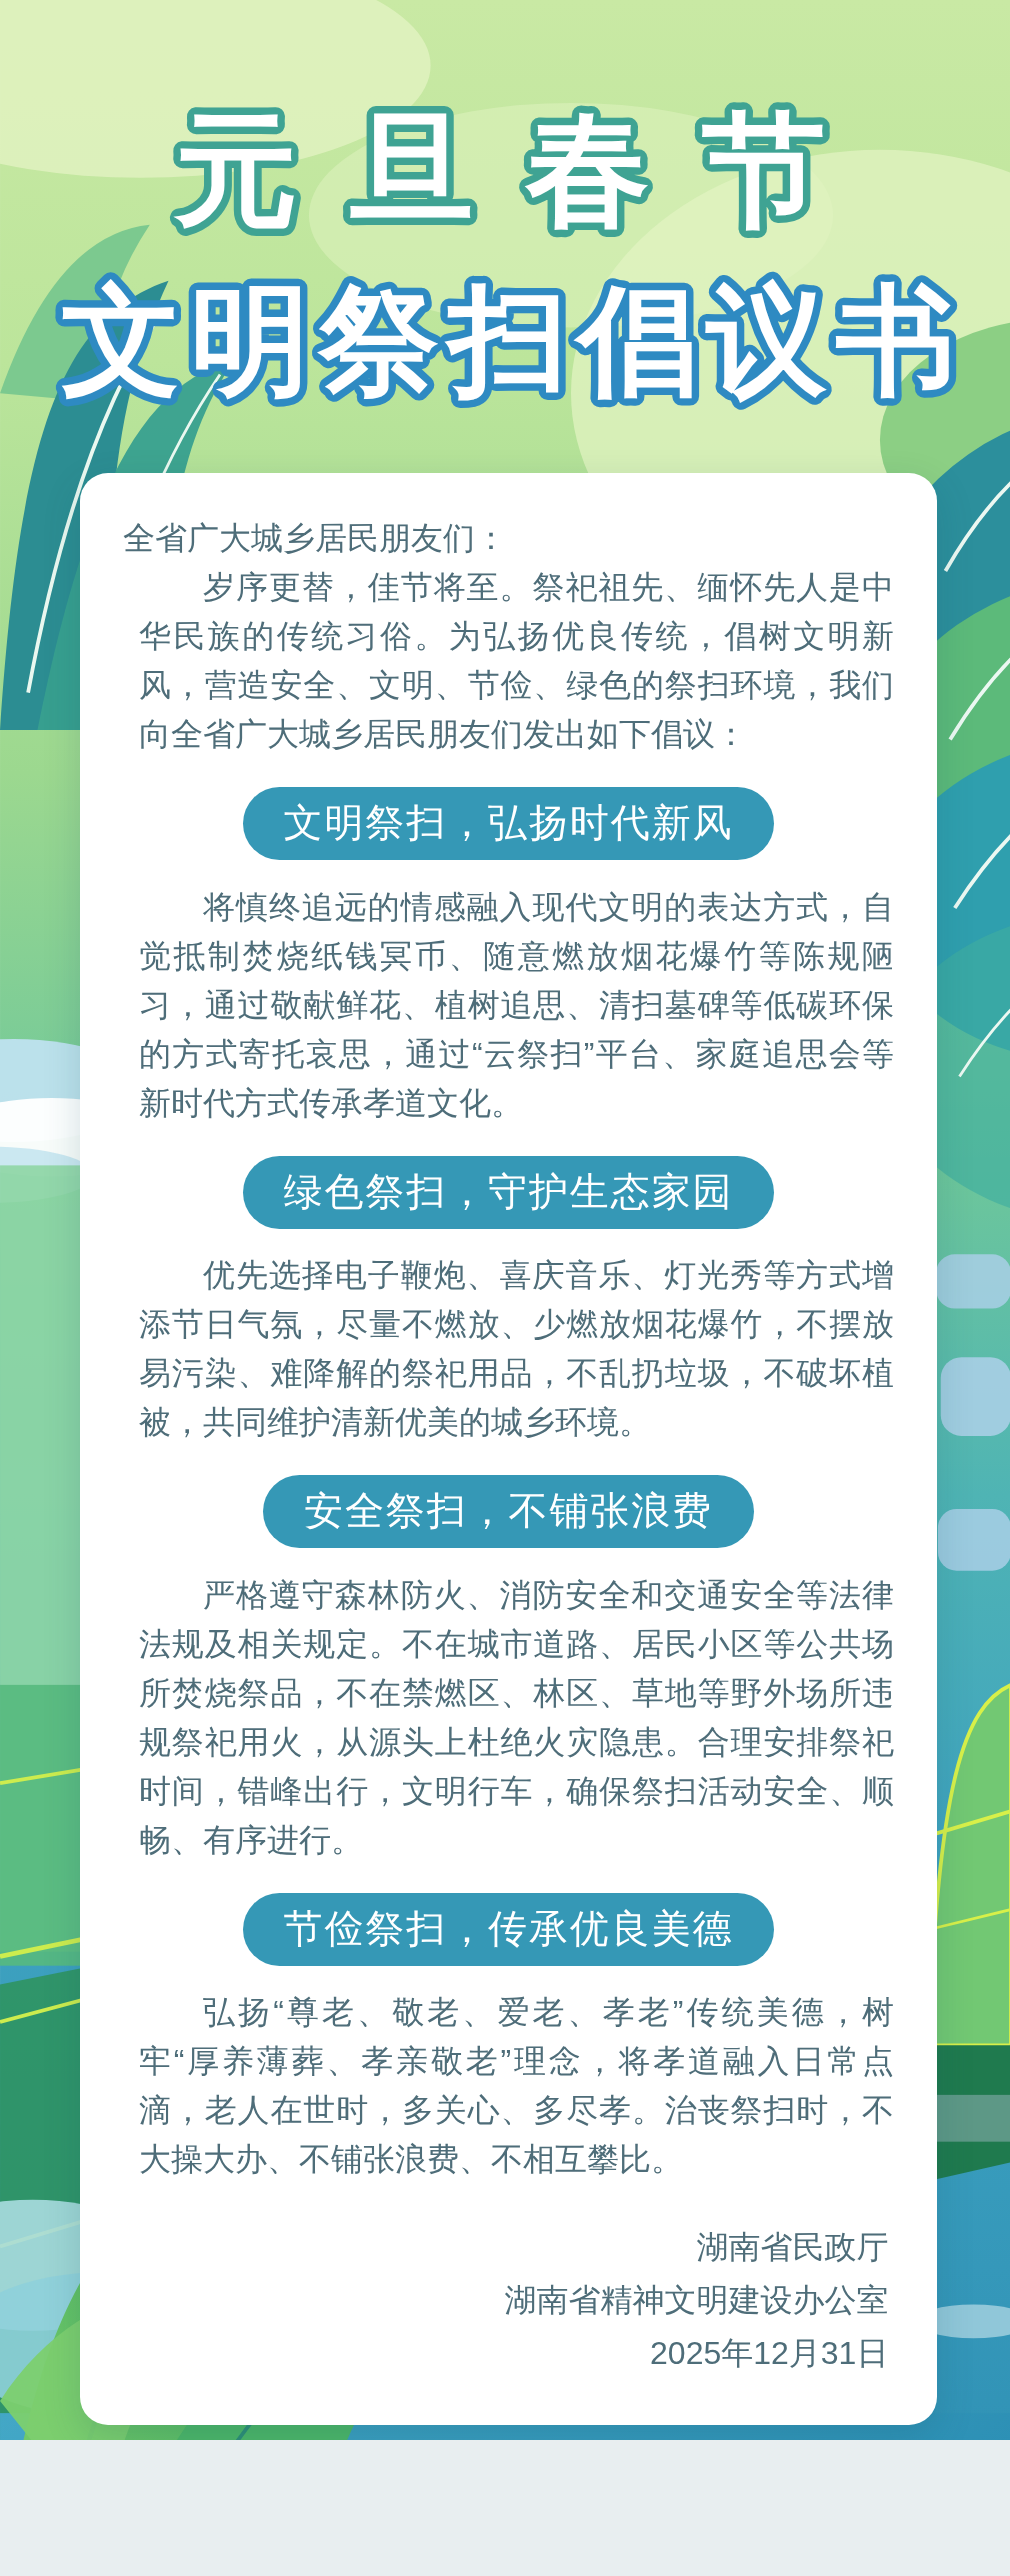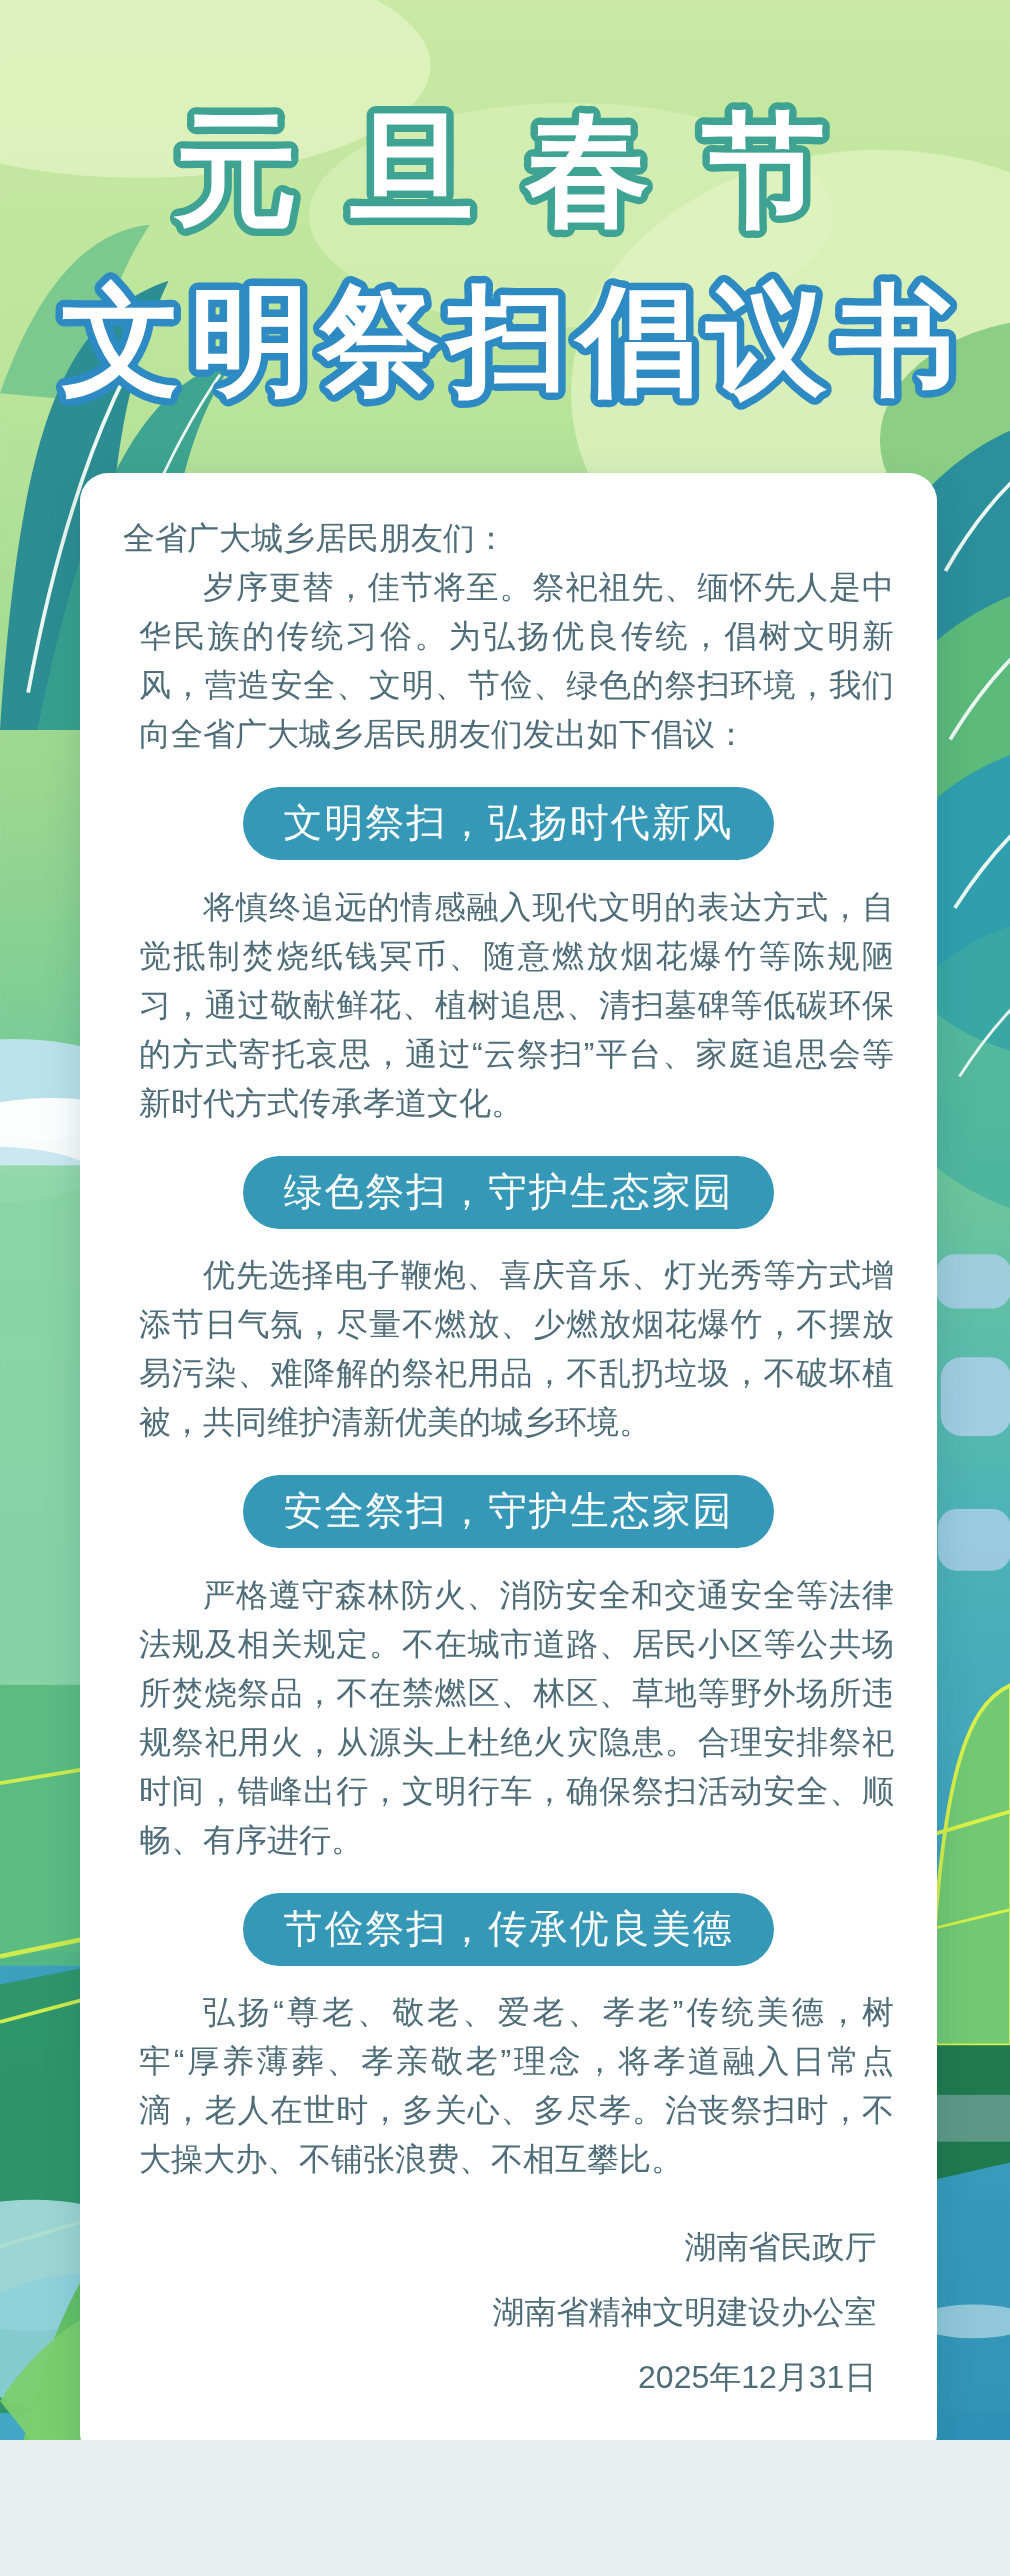--- a/index.html
+++ b/index.html
@@ -21,21 +21,21 @@
     box-shadow:0 13px 37px rgba(15,80,95,.18);
   }
   .para{font-size:32px;line-height:49px;color:#4e6d79;text-align:justify;margin:0;}
   .indent{text-indent:2em;margin-left:16px;}
   .pill-row{text-align:center;margin:28px 0 22.5px;}
   .pill{
     display:inline-block;background:#3598b6;color:#ffffff;font-weight:400;
     font-size:39px;line-height:1;padding:16px 41px 18px;border-radius:935px;letter-spacing:1.9px;
   }
   .signature{margin-top:37px;text-align:right;font-size:32px;line-height:53px;color:#4e6d79;padding-right:5.6px;}
-  .signature p{margin:12px;}
+  .signature p{margin:0;}
   .footer{
     position:absolute;left:0;right:0;top:2469px;text-align:center;color:#ffffff;
     font-size:39px;font-weight:600;letter-spacing:4.7px;
   }
 </style>
 </head>
 <body>
 
 <div class="page">
 
@@ -168,21 +168,21 @@
 
     <div>
       <div class="pill-row">
         <span class="pill">绿色祭扫，守护生态家园</span>
       </div>
       <p class="para indent">优先选择电子鞭炮、喜庆音乐、灯光秀等方式增添节日气氛，尽量不燃放、少燃放烟花爆竹，不摆放易污染、难降解的祭祀用品，不乱扔垃圾，不破坏植被，共同维护清新优美的城乡环境。</p>
     </div>
 
     <div>
       <div class="pill-row">
-        <span class="pill">安全祭扫，守护生态家园</span>
+        <span class="pill">安全祭扫，不铺张浪费</span>
       </div>
       <p class="para indent">严格遵守森林防火、消防安全和交通安全等法律法规及相关规定。不在城市道路、居民小区等公共场所焚烧祭品，不在禁燃区、林区、草地等野外场所违规祭祀用火，从源头上杜绝火灾隐患。合理安排祭祀时间，错峰出行，文明行车，确保祭扫活动安全、顺畅、有序进行。</p>
     </div>
 
     <div>
       <div class="pill-row">
         <span class="pill">节俭祭扫，传承优良美德</span>
       </div>
       <p class="para indent">弘扬“尊老、敬老、爱老、孝老”传统美德，树牢“厚养薄葬、孝亲敬老”理念，将孝道融入日常点滴，老人在世时，多关心、多尽孝。治丧祭扫时，不大操大办、不铺张浪费、不相互攀比。</p>
     </div>

